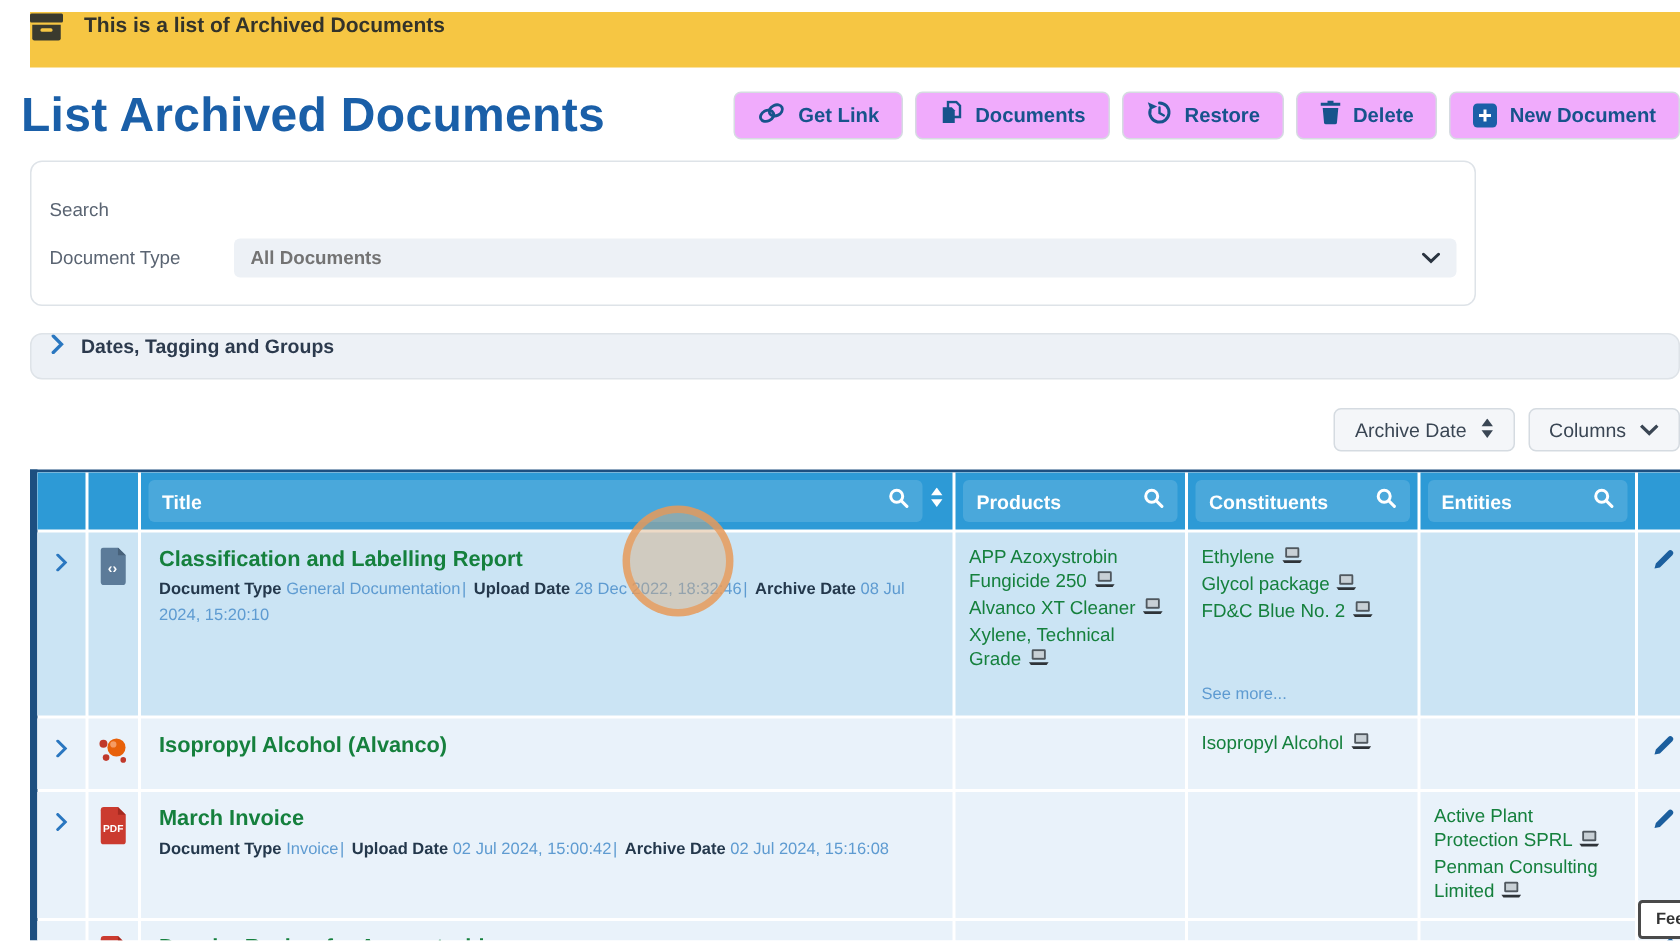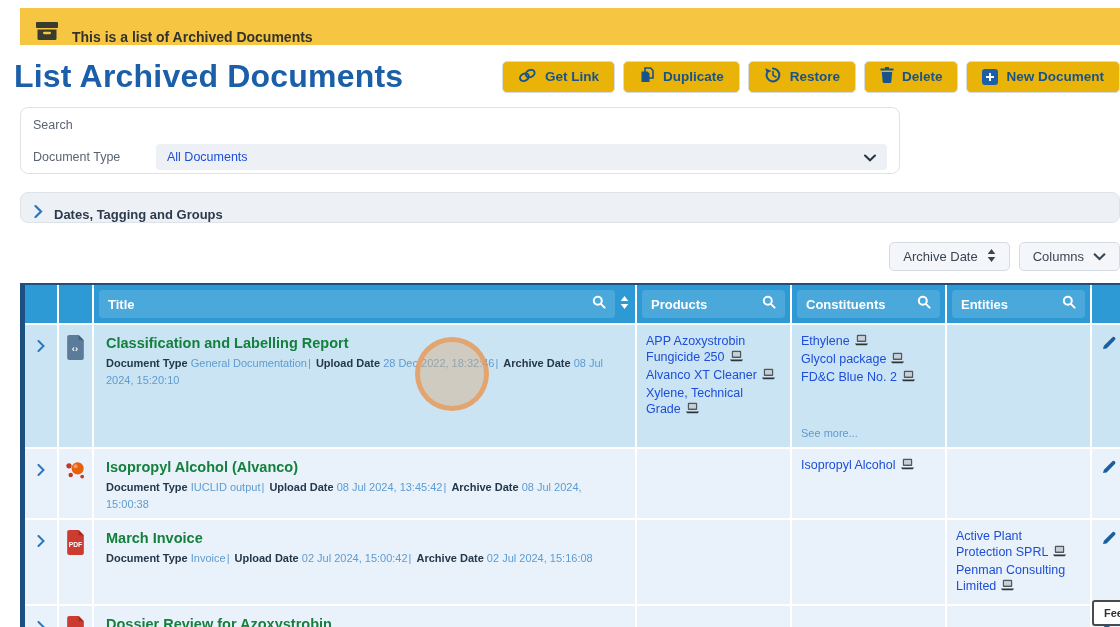--- a/index.html
+++ b/index.html
@@ -2,52 +2,52 @@
 <html><head>
 <meta charset="utf-8">
 <style>
   * { box-sizing: border-box; margin: 0; padding: 0; }
   html,body { background:#fff; }
   body { font-family: "Liberation Sans", "DejaVu Sans", sans-serif; }
   .viewport { position:relative; width:1120px; height:627px; overflow:hidden; background:#fff; }
 
   
   .banner { margin:8px 10px 0 20px; width:1100px; height:37px; background:#F6C643;
-            display:flex; align-items:flex-end; gap:14px; padding:0 16px; }
+            display:flex; align-items:flex-start; gap:14px; padding:0 0; }
   .banner-text { font-size:14px; font-weight:bold; color:#33332A; }
 
   
   .header-row { display:flex; align-items:center; justify-content:space-between;
                 margin:13px 0 0 14px; width:1106px; }
   .page-title { font-size:32px; font-weight:bold; color:#1A5FA8; letter-spacing:0.2px; }
   .toolbar { display:flex; gap:8px; }
   .tb-btn { display:flex; align-items:center; gap:8px; height:32px; padding:0 15px;
-            background:#eab308; border:1px solid #D5DBE1; border-radius:5px;
+            background:#f0abfc; border:1px solid #D5DBE1; border-radius:5px;
             font-size:13.5px; font-weight:bold; color:#17538C; cursor:pointer; white-space:nowrap; }
   .plus-box { width:16px; height:16px; background:#1B5FA8; border-radius:3px;
               display:flex; align-items:center; justify-content:center; }
 
   
-  .filter-panel { margin:12px 0 0 20px; width:880px; border:1px solid #DEE3E8;
-                  border-radius:8px; padding:3px 12px; background:#fff; }
+  .filter-panel { margin:12px 0 0 20px; width:964px; border:1px solid #DEE3E8;
+                  border-radius:8px; padding:18px 12px; background:#fff; }
   .field-row { display:flex; align-items:center; min-height:27px; }
   .field-row + .field-row { margin-top:5px; }
   .field-label { width:123px; font-size:12.5px; color:#5A6472; }
   .search-input { flex:1; height:26px; background:#EDF1F6; border:none; border-radius:4px;
                   padding:0 11px; font-size:12.5px; color:#1D2733;
                   font-family:"Liberation Sans","DejaVu Sans",sans-serif; outline:none; }
   .search-input::placeholder { color:#8A96A3; opacity:1; }
   .select-box { flex:1; height:26px; background:#EDF1F6; border-radius:4px;
                 display:flex; align-items:center; padding:0 11px; cursor:pointer; }
-  .select-value { flex:1; font-size:12.5px; color:#1d4ed8; }
+  .select-value { flex:1; font-size:12.5px; color:#737373;font-weight:bold; }
 
   
   .collapse-panel { margin:18px 0 0 20px; width:1100px; background:#EDF1F6;
                     border:1px solid #DEE3E8; border-radius:8px; height:31px;
-                    display:flex; align-items:flex-end; gap:11px; padding:0 13px; cursor:pointer; }
+                    display:flex; align-items:flex-start; gap:11px; padding:0 13px; cursor:pointer; }
   .collapse-label { font-size:13px; font-weight:bold; color:#2C3A4D; }
 
   
   .controls-row { display:flex; justify-content:flex-end; gap:9px; margin:19px 0 12px 20px; width:1100px; }
   .ctl-btn { display:flex; align-items:center; gap:9px; height:29px; padding:0 13px;
              background:#F4F6F9; border:1px solid #D5DBE1; border-radius:5px;
              font-size:13px; color:#3A4654; cursor:pointer; white-space:nowrap; }
 
   
   .table-wrap { margin-left:20px; width:1106px; border-left:5px solid #1D4F80;
@@ -66,21 +66,21 @@
   .c-icon { display:flex; justify-content:center; padding-top:10px; }
   .c-title { padding:9px 12px 6px 12px; }
   .c-list { padding:8px 9px; }
   .c-edit { display:flex; justify-content:center; align-items:flex-start; padding-top:10px; }
   .doc-title { font-size:14.5px; font-weight:bold; color:#15803d; margin-bottom:4px;
                cursor:pointer; display:inline-block; }
   .meta { font-size:11px; line-height:1.5; max-width:505px; }
   .ml { color:#24384C; font-weight:bold; }
   .mv { color:#5E9BD1; }
   .sep { color:#5E9BD1; margin:0 2px 0 1px; }
-  .item { font-size:12.5px; color:#1d4ed8; line-height:1.28; margin-bottom:2px; cursor:pointer; }
+  .item { font-size:12.5px; color:#15803d; line-height:1.28; margin-bottom:2px; cursor:pointer; }
   .laptop { vertical-align:-1px; margin-left:4px; }
   .see-more { font-size:11px; color:#5E9BD1; cursor:pointer;margin-top:42px; }
   .pencil { cursor:pointer; }
 
   
   .click-circle { position:absolute; left:415px; top:337px; width:74px; height:74px;
                   border-radius:50%; background:rgba(215,174,128,0.45);
                   border:5px solid rgba(234,152,86,0.75); z-index:20; pointer-events:none; }
   .feedback-tab { position:absolute; left:1092px; top:600px; z-index:30; background:#fff;
                   border:2px solid #4A4A4A; border-radius:3px; padding:5px 10px;
@@ -110,21 +110,21 @@
               <ellipse cx="6.4" cy="9.2" rx="4.6" ry="3.5" transform="rotate(-26 6.4 9.2)" fill="none" stroke="#17538C" stroke-width="1.9"></ellipse>
               <ellipse cx="12.2" cy="5.6" rx="4.6" ry="3.5" transform="rotate(-26 12.2 5.6)" fill="none" stroke="#17538C" stroke-width="1.9"></ellipse>
             </svg></span>
         <span>Get Link</span>
       </button>
       <button class="tb-btn">
         <span><svg width="16" height="16" viewBox="0 0 16 16">
               <path d="M6 1 h5.5 l2.5 2.5 V11 H6z" fill="none" stroke="#17538C" stroke-width="1.6"></path>
               <path d="M2.5 4.5 h6 l2 2 V15 h-8z" fill="#17538C"></path>
             </svg></span>
-        <span>Duplicate</span>
+        <span>Documents</span>
       </button>
       <button class="tb-btn">
         <span><svg width="18" height="18" viewBox="0 0 18 18">
               <path d="M9 2.6 a6.4 6.4 0 1 1 -6.2 4.6" fill="none" stroke="#17538C" stroke-width="2" stroke-linecap="round"></path>
               <path d="M1.2 2.2 l1.7 5 4.6-2.2z" fill="#17538C"></path>
               <path d="M9 5.6 v3.8 l2.9 1.6" stroke="#17538C" stroke-width="1.6" fill="none" stroke-linecap="round"></path>
             </svg></span>
         <span>Restore</span>
       </button>
       <button class="tb-btn">
@@ -309,28 +309,20 @@
         <svg width="22" height="22" viewBox="0 0 20 20">
             <circle cx="11.5" cy="8.5" r="5.5" fill="#E8610A"></circle>
             <circle cx="9.6" cy="6.6" r="1.9" fill="#F59B63"></circle>
             <circle cx="3.6" cy="6.2" r="2.4" fill="#C0392B"></circle>
             <circle cx="5.2" cy="14.6" r="2" fill="#C0392B"></circle>
             <circle cx="15.6" cy="16" r="1.7" fill="#C0392B"></circle>
           </svg>
       </div>
       <div class="cell c-title">
         <a class="doc-title">Isopropyl Alcohol (Alvanco)</a>
-        <div class="meta">
-          <span class="ml">Document Type</span>
-          <span class="mv">IUCLID output</span><span class="sep">|</span>
-          <span class="ml">Upload Date</span>
-          <span class="mv">08 Jul 2024, 13:45:42</span><span class="sep">|</span>
-          <span class="ml">Archive Date</span>
-          <span class="mv">08 Jul 2024, 15:00:38</span>
-        </div>
       </div>
       <div class="cell c-list"></div>
       <div class="cell c-list">
         <div class="item"><span>Isopropyl Alcohol</span><svg class="laptop" width="15" height="12" viewBox="0 0 16 12">
               <rect x="3" y="0.5" width="10" height="7.5" rx="1" fill="#50585F"></rect>
               <rect x="4.3" y="1.8" width="7.4" height="4.8" fill="#C8D0D6"></rect>
               <path d="M1 9.8 h14 l-1.4 1.9 H2.4z" fill="#2E3338"></path>
             </svg></div>
       </div>
       <div class="cell c-list"></div>

